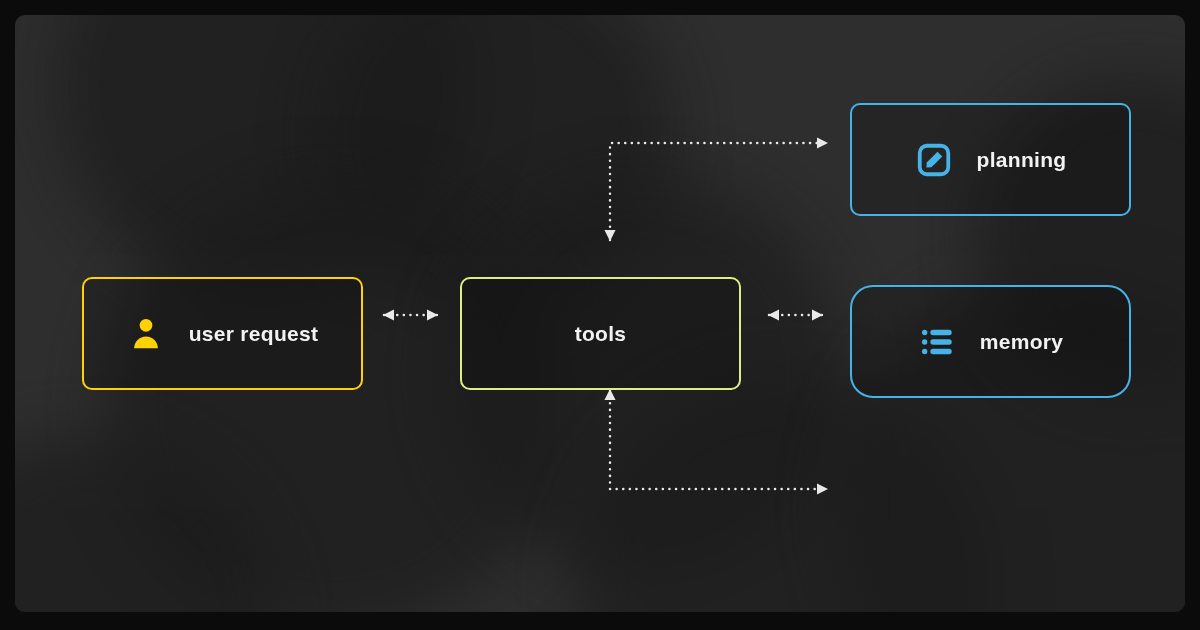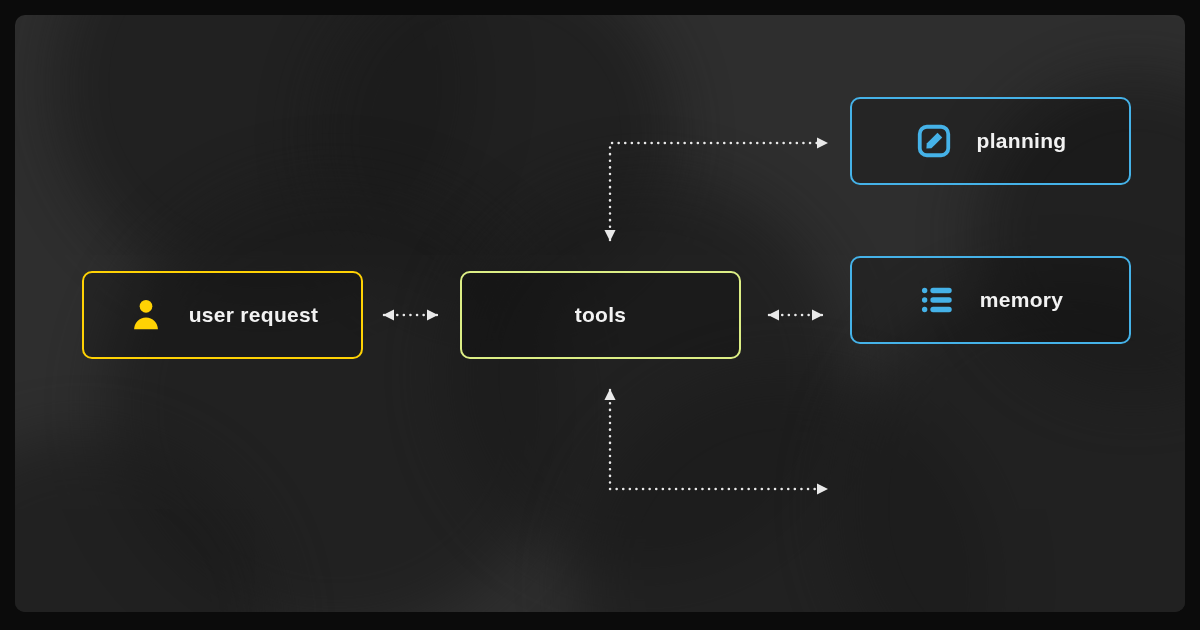--- a/index.html
+++ b/index.html
@@ -37,47 +37,48 @@
   .b3 { left: 90px;  top: 160px;  width: 460px; height: 460px; }
   .b4 { left: 430px; top: 160px;  width: 400px; height: 400px; }
   .b5 { left: 560px; top: 360px;  width: 420px; height: 420px; }
   .b6 { left: 820px; top: 260px;  width: 460px; height: 460px; }
   .b7 { left: 960px; top: 60px;   width: 320px; height: 320px; }
   .b8 { left: -120px; top: 420px; width: 380px; height: 380px; }
 
   .node {
     position: absolute;
     box-sizing: border-box;
-    height: 88px;
+    height: 113px;
     width: 281px;
     border-radius: 10px;
     border: 2px solid;
     background: rgba(0,0,0,0.18);
     display: flex;
     align-items: center;
     justify-content: center;
     gap: 24px;
+    margin-top: 6px;
   }
   .node .label {
     color: #f2f2f2;
     font-size: 21px;
     font-weight: 700;
     letter-spacing: 0.3px;
   }
   .node .icon {
     display: inline-flex;
     width: 38px;
     height: 38px;
   }
   .node .icon svg { width: 100%; height: 100%; }
 
   .node-user    { left: 82px;  top: 271px; border-color: #ffd204; justify-content: center; }
   .node-agent   { left: 460px; top: 271px; border-color: #dcee85; }
   .node-planning{ left: 850px; top: 97px;  border-color: #45b2e8; }
-  .node-memory  { left: 850px; top: 256px; border-color: #45b2e8; }
+  .node-memory  { left: 850px; top: 279px; border-color: #45b2e8; border-radius: 23px; }
   .node-tools   { left: 850px; top: 444px; border-color: #45b2e8; }
 
   .arrows {
     position: absolute;
     left: 0; top: 0;
     width: 1200px;
     height: 630px;
     pointer-events: none;
   }
   .arrows path.link {

